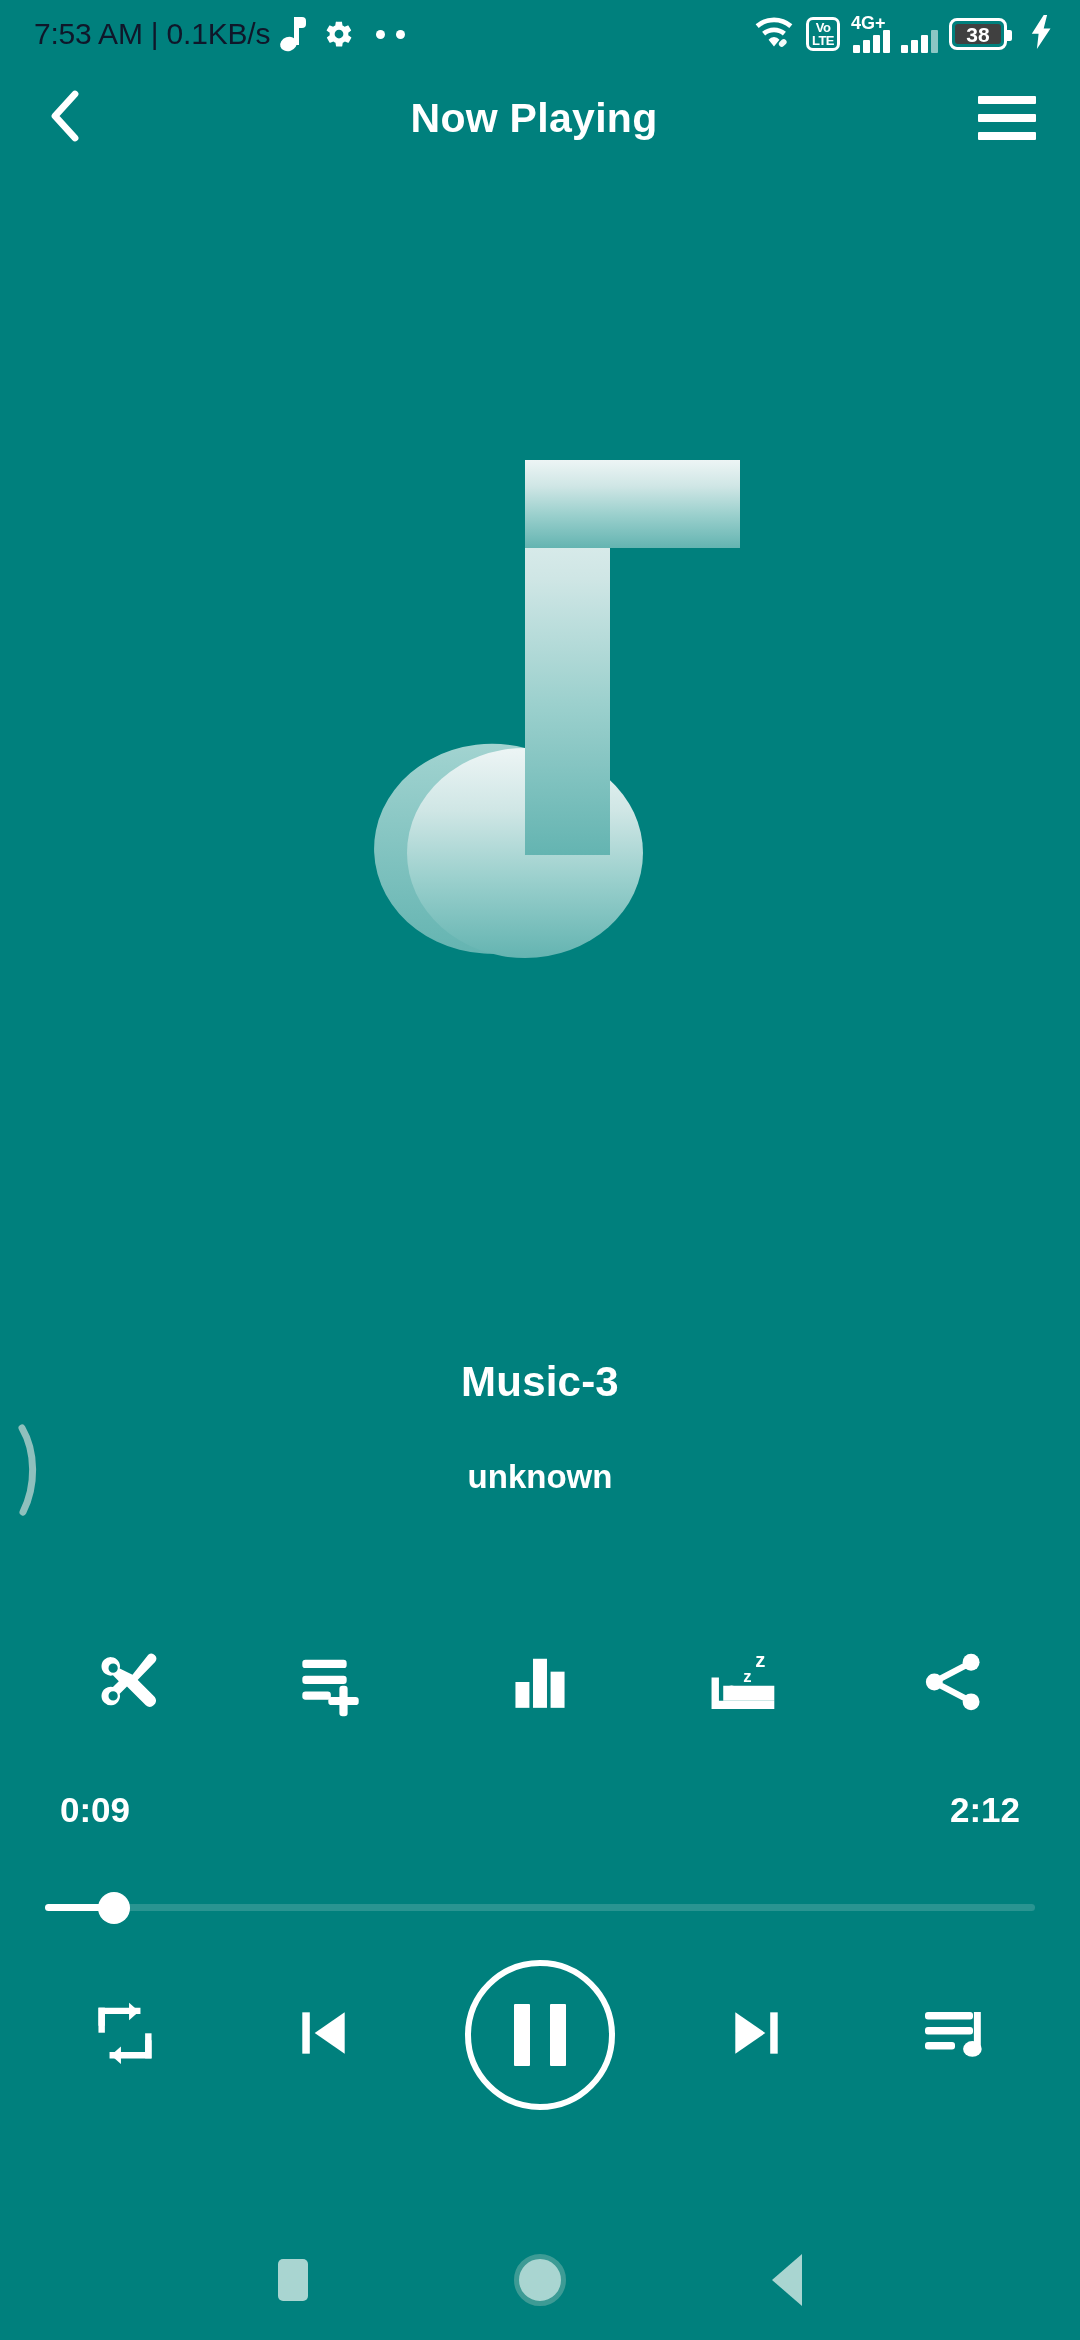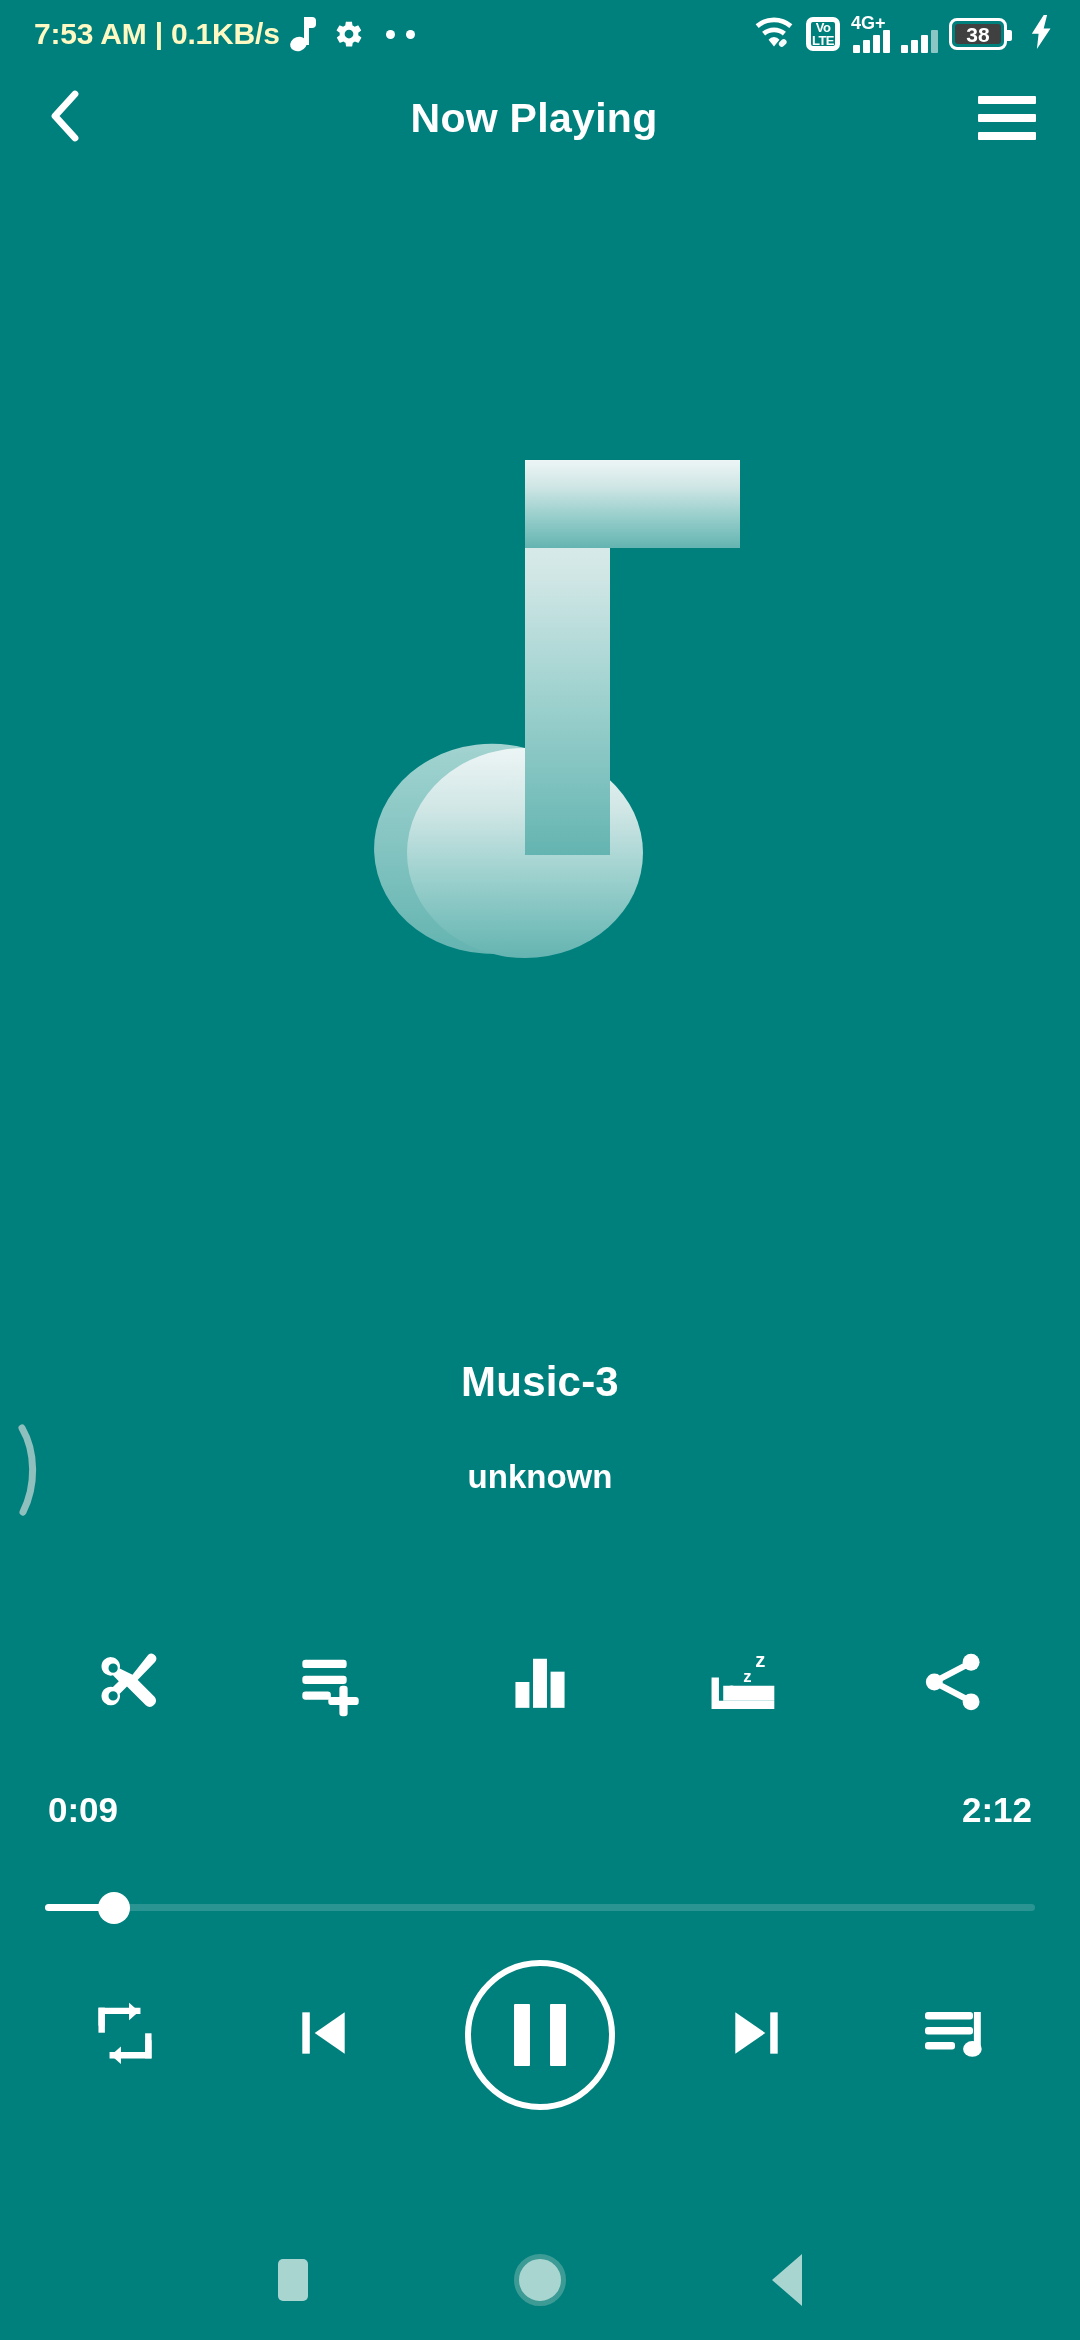--- a/index.html
+++ b/index.html
@@ -31,24 +31,24 @@
     justify-content: space-between;
     padding: 0 26px 0 34px;
   }
   .sb-left {
     display: flex;
     align-items: center;
     gap: 0px;
   }
   .sb-text {
     font-size: 30px;
-    font-weight: bold;
+    font-weight: normal;
     letter-spacing: -0.2px;
     white-space: nowrap;
-    color: #fef9c3;
+    color: #0f172a;
   }
   .sb-note {
     margin-left: 10px;
     display: inline-block;
     width: 26px; height: 34px;
     position: relative;
   }
   .sb-note .head {
     position: absolute;
     left: 0; bottom: 0;
@@ -87,21 +87,21 @@
     border-radius: 50%;
     display: block;
   }
   .sb-right {
     display: flex;
     align-items: center;
     gap: 11px;
   }
   .volte-box {
     width: 34px; height: 34px;
-    border: 5px solid #ffffff;
+    border: 3px solid #ffffff;
     border-radius: 7px;
     display: flex;
     flex-direction: column;
     align-items: center;
     justify-content: center;
     line-height: 1;
   }
   .volte-box span {
     font-size: 13px;
     font-weight: bold;
@@ -257,21 +257,21 @@
     cursor: pointer;
   }
 
   
   #time-row {
     position: absolute;
     left: 0; top: 1790px;
     width: 1080px;
     display: flex;
     justify-content: space-between;
-    padding: 0 48px;
+    padding: 0 60px;
     font-size: 35px;
     font-weight: bold;
   }
   #seek-bar {
     position: absolute;
     left: 45px; top: 1878px;
     width: 990px;
     height: 60px;
     cursor: pointer;
   }

